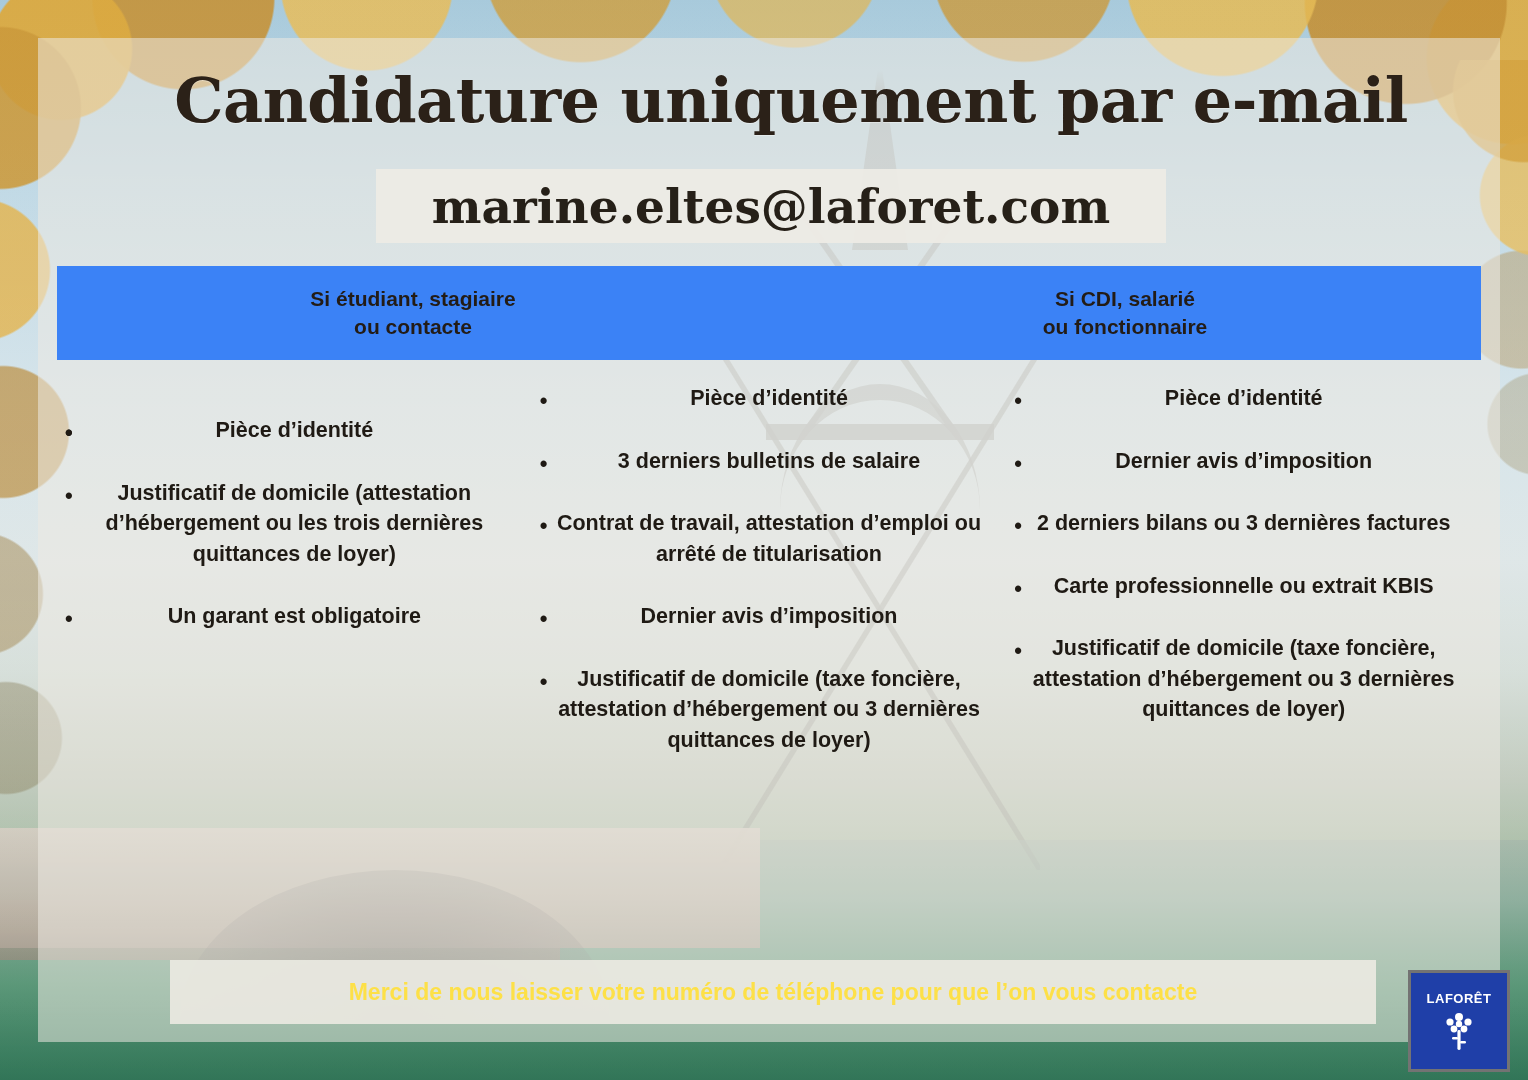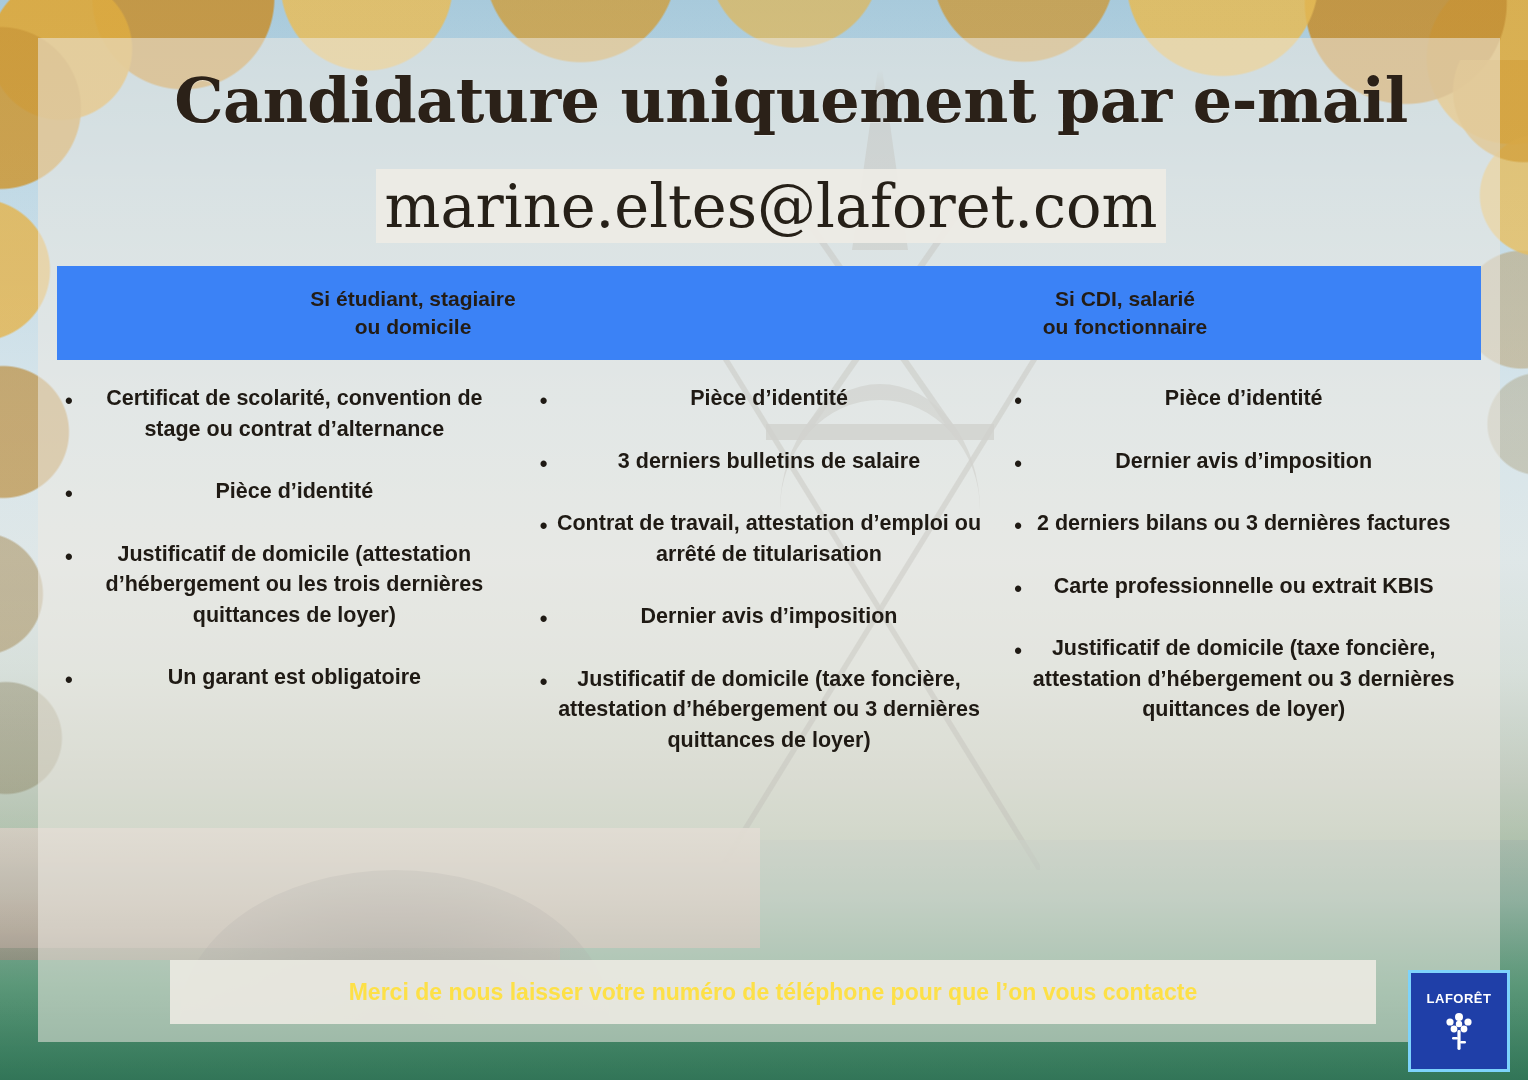--- a/index.html
+++ b/index.html
@@ -180,22 +180,23 @@
     top: 131px;
     width: 790px;
     height: 74px;
     background: rgba(238,236,229,.92);
     display: flex;
     align-items: center;
     justify-content: center;
   }
   .email-bar span {
     font-family: "DejaVu Serif", serif;
-    font-size: 59px;
+    font-size: 47px;
     color: #262018;
+    font-weight: bold;
   }
 
   .cat-header {
     position: absolute;
     left: 19px;
     top: 228px;
     width: 1424px;
     height: 94px;
     background: #3b82f6;
     display: flex;
@@ -273,21 +274,21 @@
     position: absolute;
     right: 18px;
     bottom: 8px;
     width: 96px;
     height: 96px;
     background: #1f3fa8;
     display: flex;
     flex-direction: column;
     align-items: center;
     justify-content: center;
-    border: 3px solid #7dd3fc;
+    border: 3px solid #737373;
   }
   .logo .logo-text {
     color: #ffffff;
     font-size: 13px;
     font-weight: bold;
     letter-spacing: .5px;
     margin-bottom: 2px;
   }
   .logo svg { display:block; }
 </style>
@@ -319,35 +320,35 @@
     <div class="title">Candidature uniquement par e-mail</div>
 
     <div class="email-bar">
       <span>marine.eltes@laforet.com</span>
     </div>
 
     <div class="cat-header">
       <div class="cat">
         <div>
           <div>Si étudiant, stagiaire</div>
-          <div>ou domicile</div>
+          <div>ou contacte</div>
         </div>
       </div>
       <div class="cat">
         <div>
           <div>Si CDI, salarié</div>
           <div>ou fonctionnaire</div>
         </div>
       </div>
     </div>
 
     <div class="columns">
       <div class="col">
         <ul>
-          <li><span class="bullet">•</span><span class="txt">Certificat de scolarité, convention de stage ou contrat d’alternance</span></li>
+          <li><span class="bullet">•</span></li>
           <li><span class="bullet">•</span><span class="txt">Pièce d’identité</span></li>
           <li><span class="bullet">•</span><span class="txt">Justificatif de domicile (attestation d’hébergement ou les trois dernières quittances de loyer)</span></li>
           <li><span class="bullet">•</span><span class="txt">Un garant est obligatoire</span></li>
         </ul>
       </div>
 
       <div class="col">
         <ul>
           <li><span class="bullet">•</span><span class="txt">Pièce d’identité</span></li>
           <li><span class="bullet">•</span><span class="txt">3 derniers bulletins de salaire</span></li>

